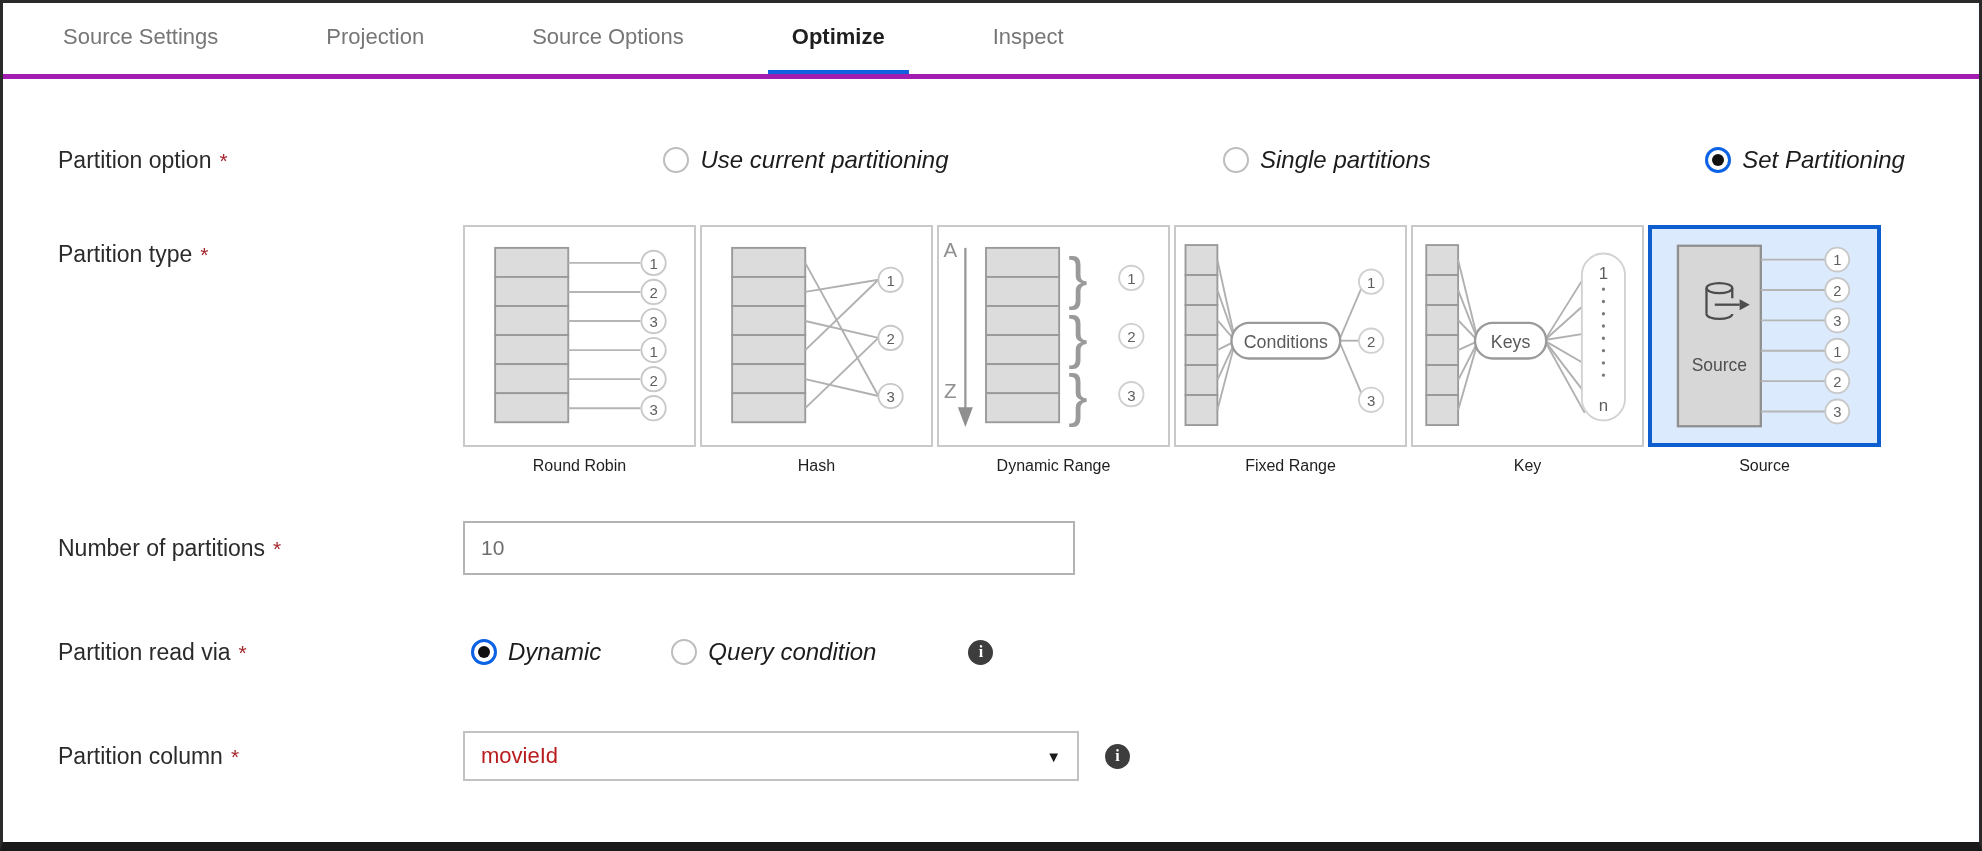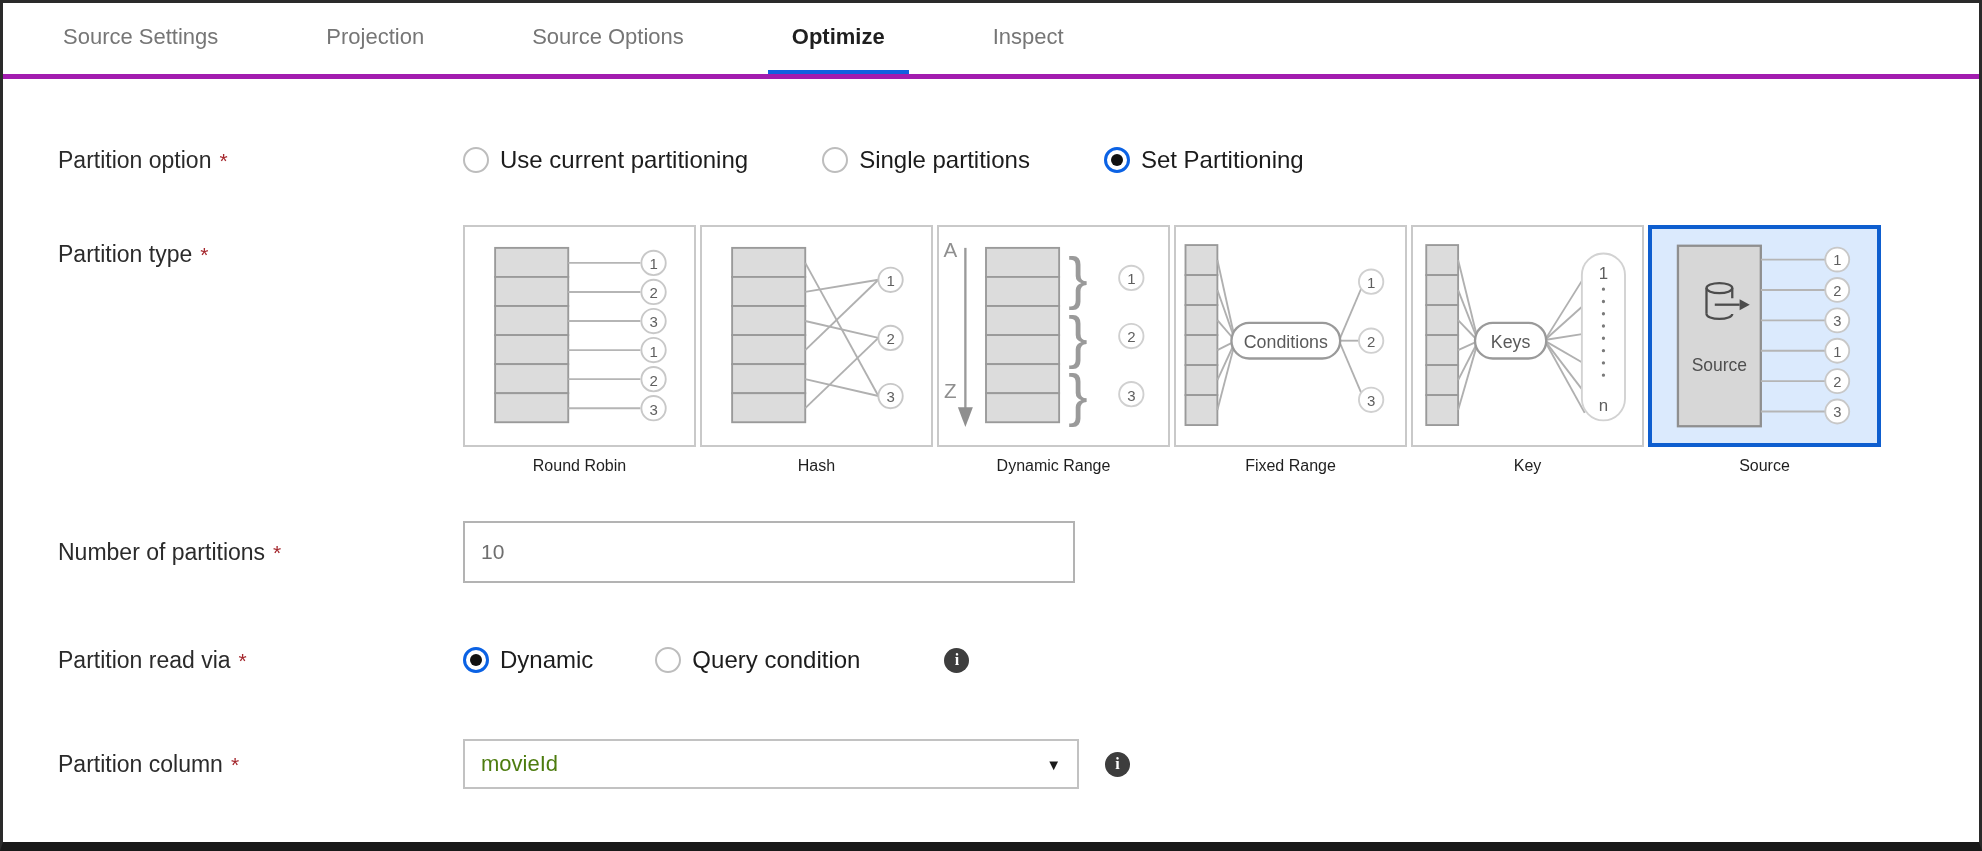--- a/index.html
+++ b/index.html
@@ -17,47 +17,47 @@
   
   .form{padding-left:55px;}
   .row{display:flex;align-items:center;}
   .row-label{width:405px;font-size:23px;color:#2b2b2b;flex:0 0 405px;}
   .req{color:#a4262c;margin-left:8px;font-size:21px;}
   
   .radio{display:inline-flex;align-items:center;margin-right:74px;cursor:pointer;}
   .rdot{box-sizing:border-box;width:26px;height:26px;border:2px solid #bdbdbd;border-radius:50%;background:#fff;position:relative;flex:0 0 26px;}
   .radio.sel .rdot{border:3px solid #0b62e4;}
   .radio.sel .rdot::after{content:"";position:absolute;left:50%;top:50%;transform:translate(-50%,-50%);width:12px;height:12px;border-radius:50%;background:#111;}
-  .rlabel{margin-left:11px;font-size:24px;color:#1c1c1c;white-space:nowrap;}
-  
-  .row-option{margin-top:50px;height:62px;}
+  .rlabel{margin-left:11px;font-size:24px;color:#1c1c1c;white-space:nowrap;font-style:italic;}
+  
+  .row-option{margin-top:50px;height:62px;justify-content:space-between;}
   .row-type{margin-top:34px;align-items:flex-start;}
   .row-type .row-label{padding-top:16px;}
   .row-partnum{margin-top:46px;}
-  .row-readvia{margin-top:48px;height:58px;}
+  .row-readvia{margin-top:48px;height:58px;gap:8px;}
   .row-column{margin-top:50px;}
   
   .tiles{display:flex;gap:4px;}
   .tile{
     box-sizing:border-box;width:233px;height:222px;border:2px solid #c9c9c9;background:#fff;
     display:flex;align-items:center;justify-content:center;cursor:pointer;
   }
   .tile.sel{border:4px solid #0e5ecf;background:#dbeafd;}
   .tile-labels{display:flex;gap:4px;margin-top:10px;}
   .tile-label{width:233px;text-align:center;font-size:16px;color:#1f1f1f;}
   
   .text-input{
-    box-sizing:border-box;width:612px;height:62px;border:2px solid #b3b3b3;background:#fff;
+    box-sizing:border-box;width:612px;height:54px;border:2px solid #b3b3b3;background:#fff;
     font-family:"Liberation Sans",sans-serif;font-size:21px;color:#6f6f6f;padding:0 16px;outline:none;
   }
   .select{
     box-sizing:border-box;width:616px;height:50px;border:2px solid #c2c2c2;background:#fff;
     display:flex;align-items:center;justify-content:space-between;padding:0 16px;cursor:pointer;
   }
-  .select-value{font-size:22px;color:#4d7c0f;}
+  .select-value{font-size:22px;color:#b91c1c;}
   .caret{font-size:15px;color:#1b1b1b;}
   .info{
     box-sizing:border-box;width:25px;height:25px;border-radius:50%;background:#3d3d3d;color:#fff;
     display:inline-flex;align-items:center;justify-content:center;
     font-size:16px;font-weight:bold;font-family:"Liberation Serif",serif;flex:0 0 25px;
   }
   .info.readvia{margin-left:84px;}
   .info.col{margin-left:26px;}
   svg text{font-family:"Liberation Sans",sans-serif;}
 </style>

